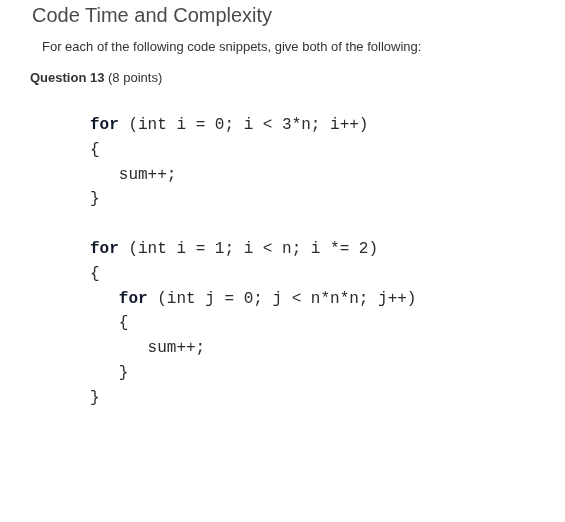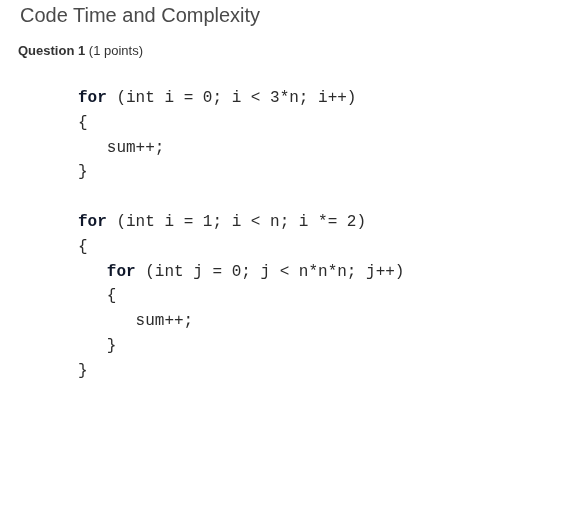--- a/index.html
+++ b/index.html
@@ -7,20 +7,21 @@
     padding: 0;
     font-family: Arial, Helvetica, sans-serif;
     background: #fff;
     width: 565px;
     height: 522px;
     overflow: hidden;
     color: #333;
   }
   .page {
     padding: 0 12px 0 16px;
+    margin-left: 12px;
   }
   .title {
     font-size: 20px;
     color: #4a4a4a;
     margin: 4px 0 12px 4px;
     font-weight: 400;
   }
   .intro {
     font-size: 13px;
     color: #333;
@@ -47,25 +48,26 @@
   }
   .kw { color: #0f172a; font-weight: bold; }
 </style>
 </head>
 <body>
 
 <div class="page">
 
   <div class="title">Code Time and Complexity</div>
 
+  <div class="intro">For each of the following code snippets, give both of the following:</div>
 
 
 
   <div class="qheader">
-    <span class="qnum">Question 1</span><span> (1 points)</span>
+    <span class="qnum">Question 13</span><span> (8 points)</span>
   </div>
 
   <div class="code-block"><span class="kw">for</span><span> (int i = 0; i &lt; 3*n; i++)</span>
 <span>{</span>
 <span>   sum++;</span>
 <span>}</span>
 <span> </span>
 <span class="kw">for</span><span> (int i = 1; i &lt; n; i *= 2)</span>
 <span>{</span>
 <span>   </span><span class="kw">for</span><span> (int j = 0; j &lt; n*n*n; j++)</span>

